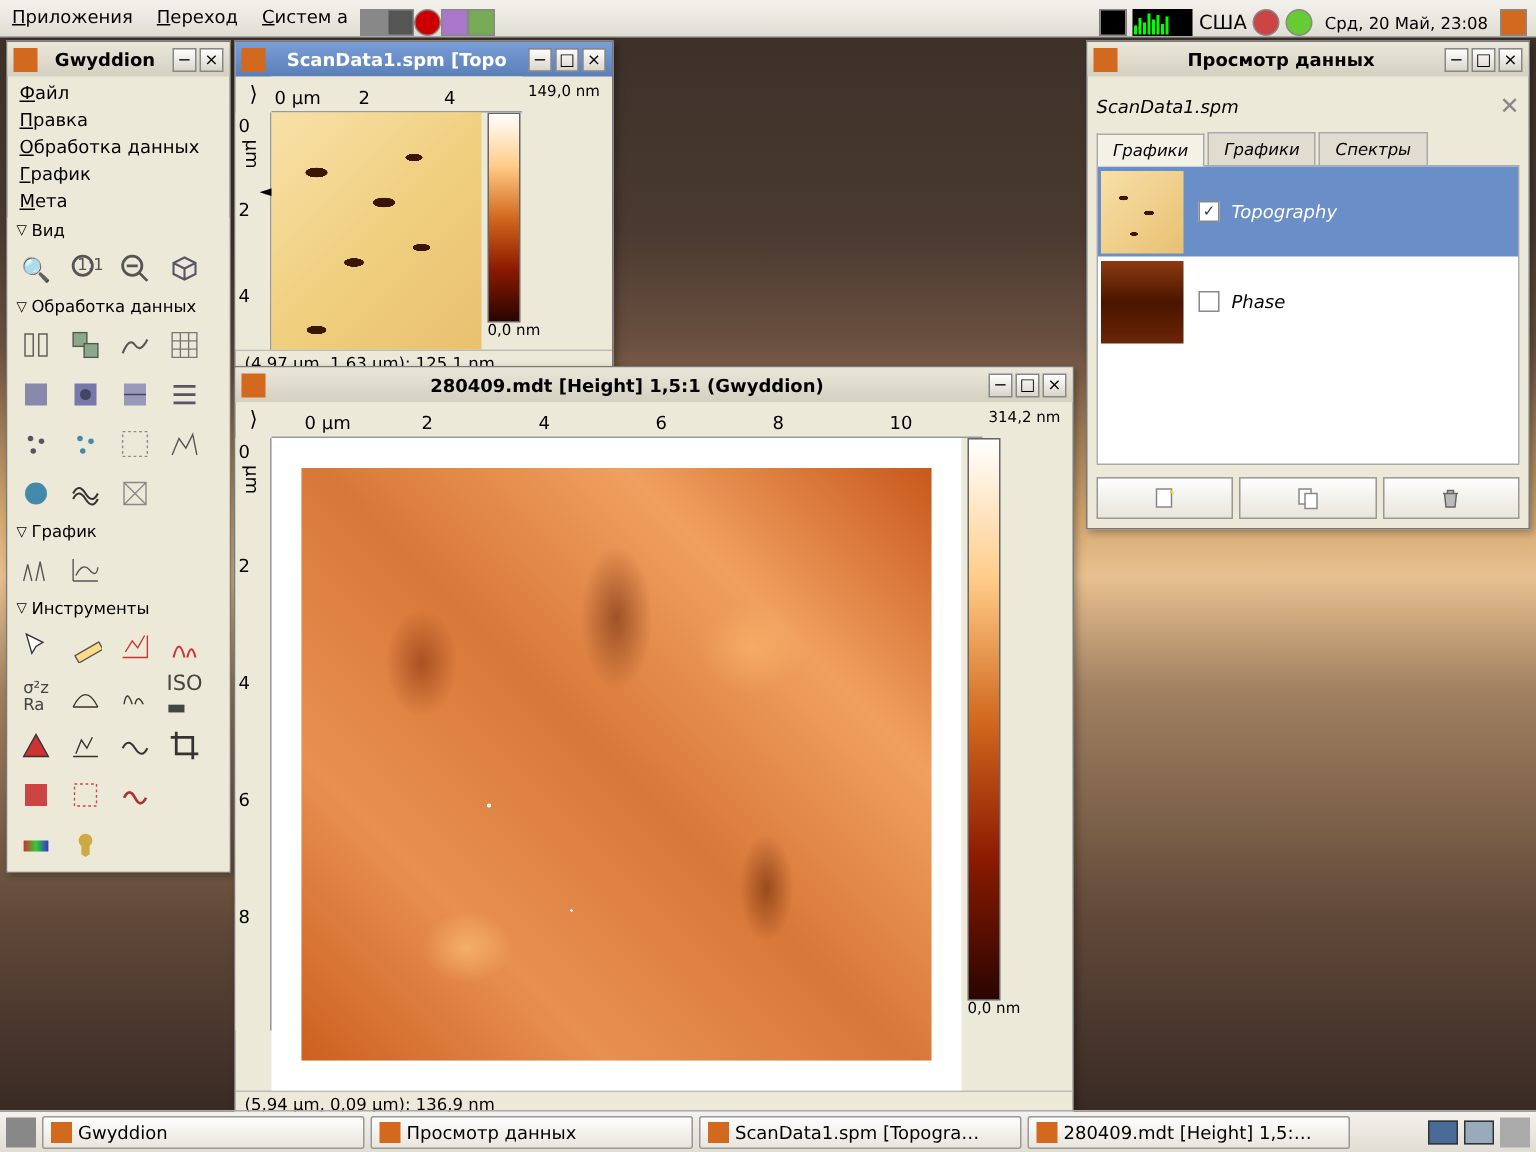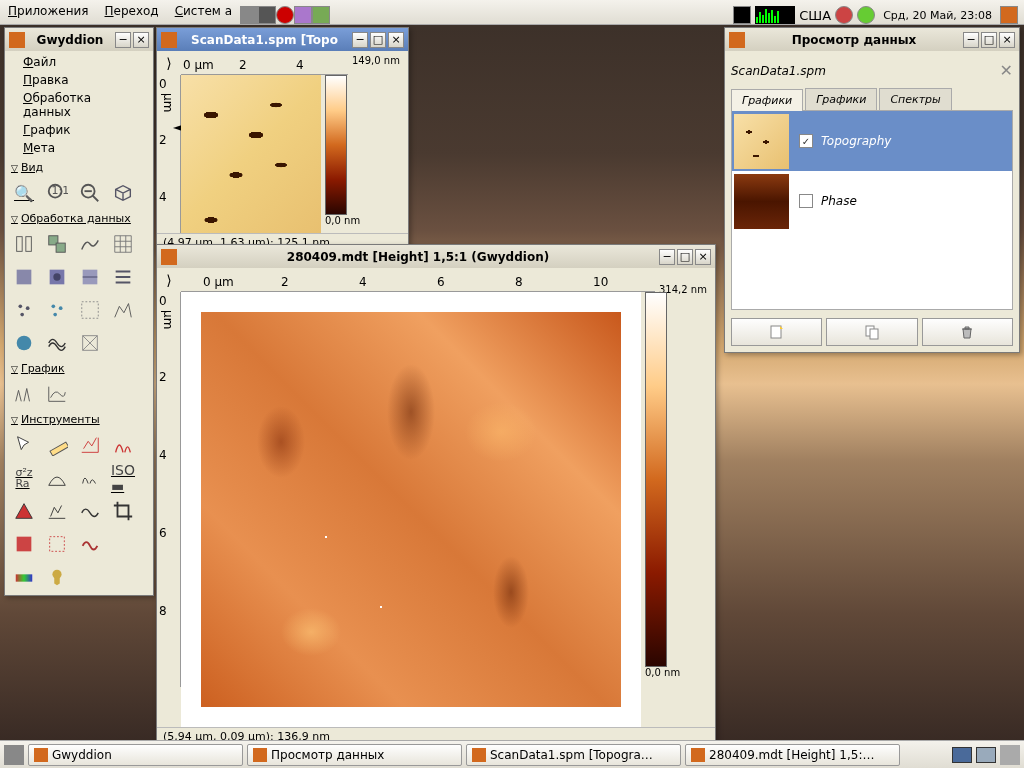--- a/index.html
+++ b/index.html
@@ -27,23 +27,23 @@
 .titlebar { height:23px; background:linear-gradient(#eae7da,#d4d0c0); display:flex; align-items:center; padding:0 4px; gap:4px; }
 .titlebar.active { background:linear-gradient(#7a9ed8,#5a7eb8); }
 .titlebar .ico { width:16px; height:16px; background:#d2691e; }
 .titlebar .ttl { flex:1; text-align:center; font-weight:bold; font-size:12px; overflow:hidden; white-space:nowrap; }
 .winbtns { display:flex; gap:2px; }
 .winbtns span { width:16px; height:16px; background:linear-gradient(#fefefe,#d8d5c9); border:1px solid #888; text-align:center; line-height:13px; font-size:11px; cursor:default; }
 
 
 #gwy { left:4px; top:27px; width:150px; }
 #gwy .menu { padding:2px 0; }
-#gwy .mitem { padding:2px 18px; cursor:default; }
+#gwy .mitem { padding:2px 8px; cursor:default; }
 #gwy .mitem:first-letter { text-decoration:underline; }
-#gwy .sect { background:#ece9d8;text-decoration:underline; }
+#gwy .sect { background:#ece9d8; }
 #gwy .sect-hdr { padding:2px 6px; font-size:11px; display:flex; align-items:center; gap:3px; cursor:default; }
 #gwy .sect-hdr::before { content:"▽"; font-size:9px; }
 #gwy .grid { display:flex; flex-wrap:wrap; padding:2px 4px; gap:3px; }
 #gwy .tool { width:30px; height:30px; display:flex; align-items:center; justify-content:center; cursor:default; font-size:16px; color:#444; }
 #gwy .tool svg { width:22px; height:22px; }
 
 
 .datawin .ruler-h { height:24px; display:flex; }
 .datawin .ruler-h .corner { width:24px; display:flex; align-items:center; justify-content:center; font-size:14px; }
 .datawin .ruler-h .ticks { flex:1; position:relative; background:#ece9d8; border-bottom:1px solid #999; font-size:10px; }
@@ -413,21 +413,21 @@
   <div class="ruler-h">
     <div class="corner">⟩</div>
     <div class="ticks" style="width:460px">
       <span style="left:22px">0 µm</span>
       <span style="left:100px">2</span>
       <span style="left:178px">4</span>
       <span style="left:256px">6</span>
       <span style="left:334px">8</span>
       <span style="left:412px">10</span>
     </div>
-    <div style="width:60px;padding:14px 0 0 4px"><span class="cmax">314,2 nm</span></div>
+    <div style="width:60px;padding:2px 0 0 4px"><span class="cmax">314,2 nm</span></div>
   </div>
   <div class="body">
     <div class="ruler-v" style="height:395px">
       <span style="top:2px">0</span>
       <span class="unit" style="top:18px">µm</span>
       <span style="top:78px">2</span>
       <span style="top:156px">4</span>
       <span style="top:234px">6</span>
       <span style="top:312px">8</span>
     </div>

